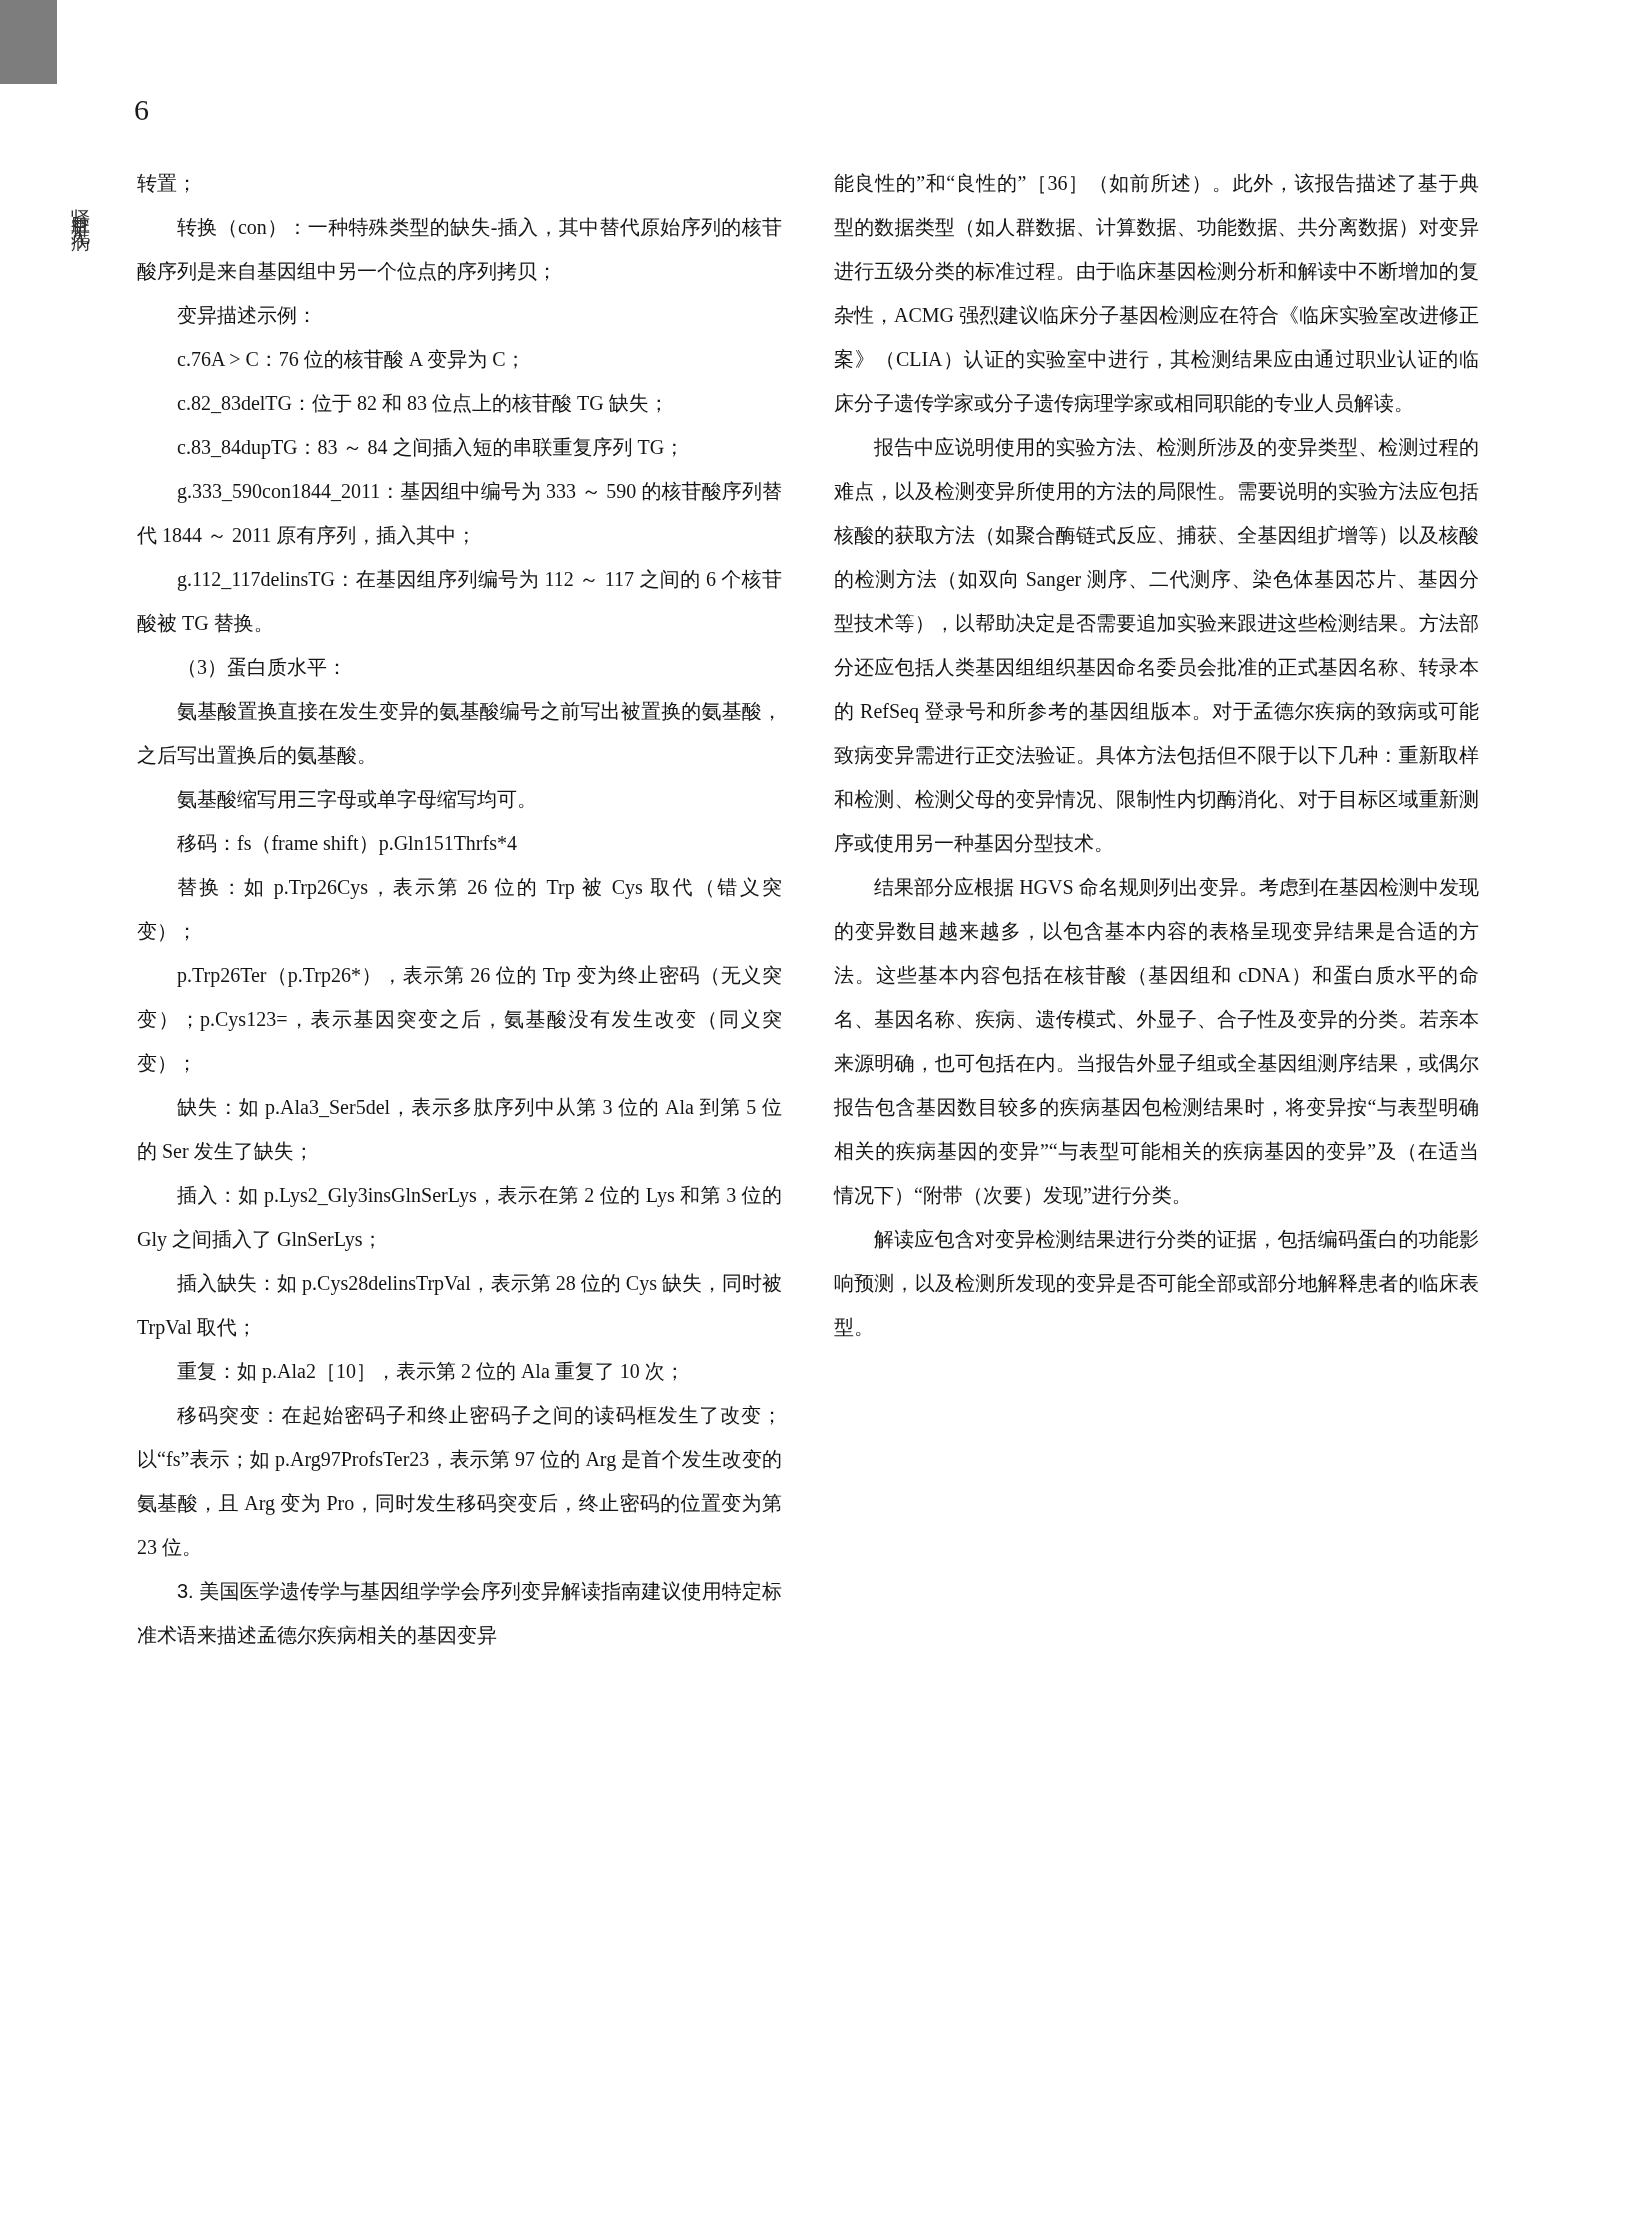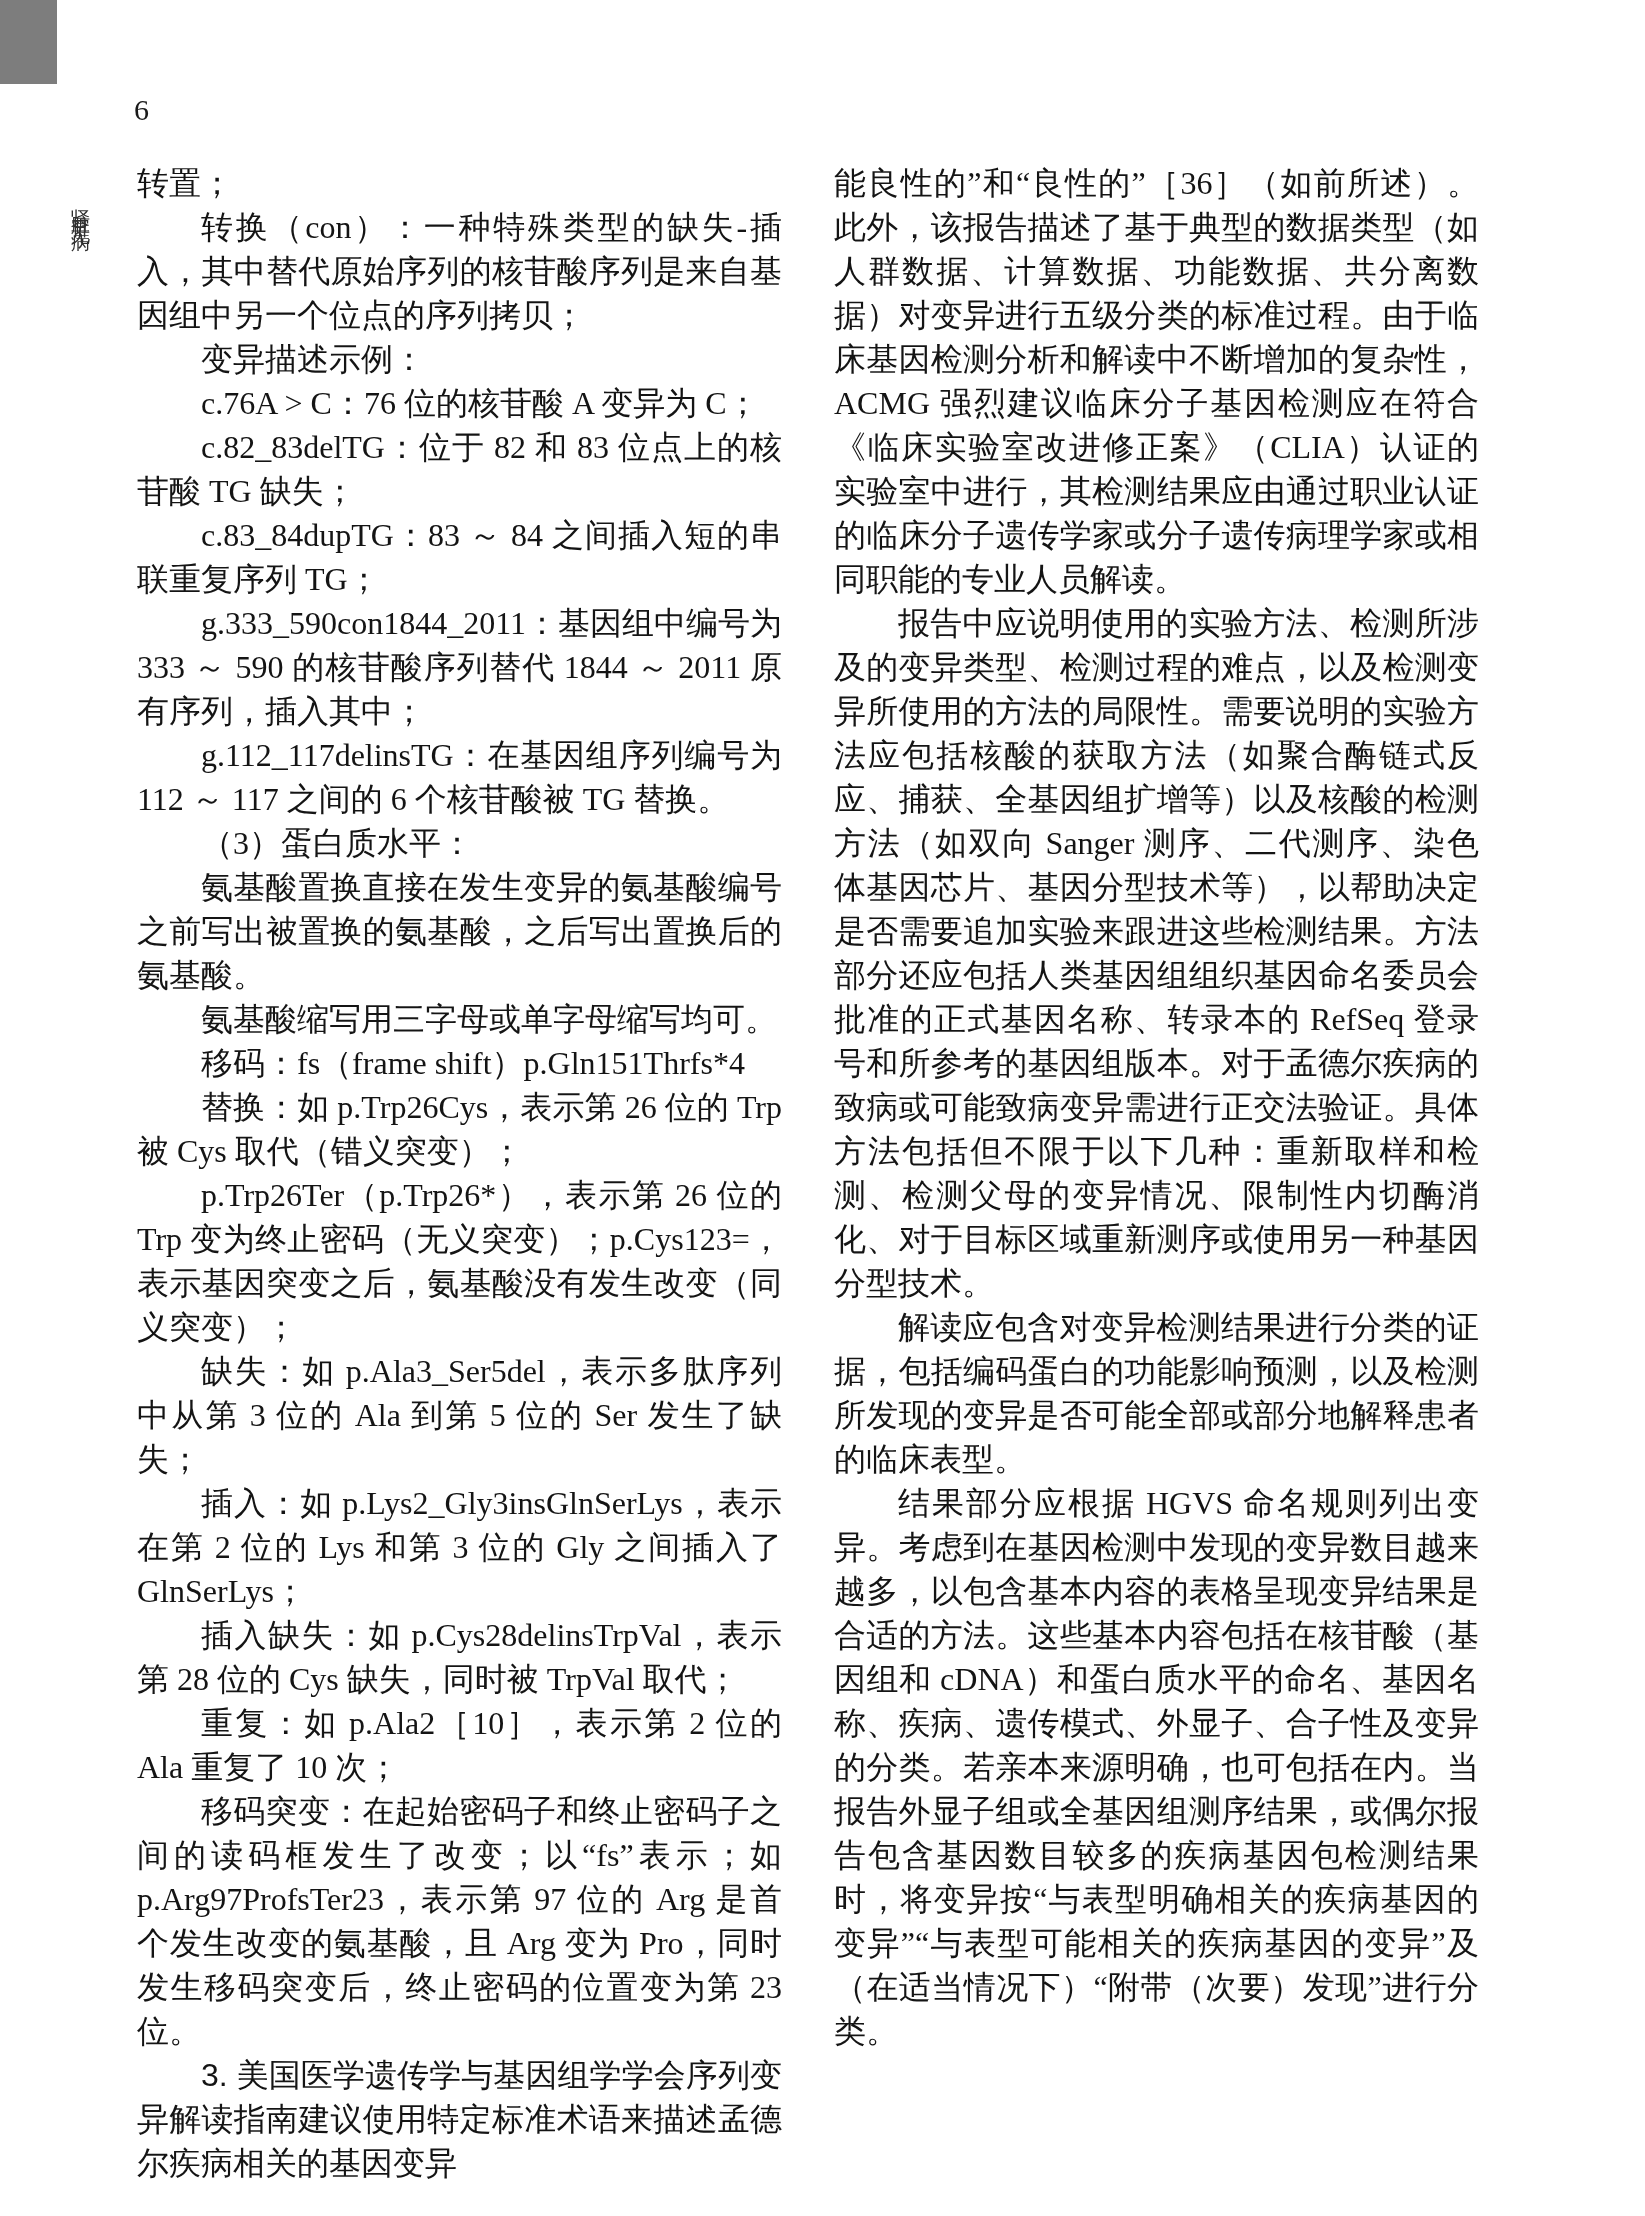--- a/index.html
+++ b/index.html
@@ -40,21 +40,21 @@
     position: absolute;
     left: 137px; top: 161px;
     display: flex;
     gap: 52px;
   }
   .col {
     width: 645px;
   }
   .para {
     margin: 0;
-    font-size: 32px;
+    font-size: 20px;
     line-height: 44px;
     text-align: justify;
     text-justify: inter-ideograph;
     text-indent: 2em;
     word-break: break-word;
   }
   .para--cont { text-indent: 0; }
   .para--lead,
   .para--h3 {
     font-family: "Liberation Sans", "DejaVu Sans", sans-serif;
@@ -115,18 +115,18 @@
       <p class="para para--h3">3. 美国医学遗传学与基因组学学会序列变异解读指南建议使用特定标准术语来描述孟德尔疾病相关的基因变异</p>
 
     </div>
   <div class="col">
 
       <p class="para para--cont">能良性的”和“良性的”［36］（如前所述）。此外，该报告描述了基于典型的数据类型（如人群数据、计算数据、功能数据、共分离数据）对变异进行五级分类的标准过程。由于临床基因检测分析和解读中不断增加的复杂性，ACMG 强烈建议临床分子基因检测应在符合《临床实验室改进修正案》（CLIA）认证的实验室中进行，其检测结果应由通过职业认证的临床分子遗传学家或分子遗传病理学家或相同职能的专业人员解读。</p>
 
 
       <p class="para para--body">报告中应说明使用的实验方法、检测所涉及的变异类型、检测过程的难点，以及检测变异所使用的方法的局限性。需要说明的实验方法应包括核酸的获取方法（如聚合酶链式反应、捕获、全基因组扩增等）以及核酸的检测方法（如双向 Sanger 测序、二代测序、染色体基因芯片、基因分型技术等），以帮助决定是否需要追加实验来跟进这些检测结果。方法部分还应包括人类基因组组织基因命名委员会批准的正式基因名称、转录本的 RefSeq 登录号和所参考的基因组版本。对于孟德尔疾病的致病或可能致病变异需进行正交法验证。具体方法包括但不限于以下几种：重新取样和检测、检测父母的变异情况、限制性内切酶消化、对于目标区域重新测序或使用另一种基因分型技术。</p>
 
+      <p class="para para--body">结果部分应根据 HGVS 命名规则列出变异。考虑到在基因检测中发现的变异数目越来越多，以包含基本内容的表格呈现变异结果是合适的方法。这些基本内容包括在核苷酸（基因组和 cDNA）和蛋白质水平的命名、基因名称、疾病、遗传模式、外显子、合子性及变异的分类。若亲本来源明确，也可包括在内。当报告外显子组或全基因组测序结果，或偶尔报告包含基因数目较多的疾病基因包检测结果时，将变异按“与表型明确相关的疾病基因的变异”“与表型可能相关的疾病基因的变异”及（在适当情况下）“附带（次要）发现”进行分类。</p>
+
       <p class="para para--body">解读应包含对变异检测结果进行分类的证据，包括编码蛋白的功能影响预测，以及检测所发现的变异是否可能全部或部分地解释患者的临床表型。</p>
-
-      <p class="para para--body">结果部分应根据 HGVS 命名规则列出变异。考虑到在基因检测中发现的变异数目越来越多，以包含基本内容的表格呈现变异结果是合适的方法。这些基本内容包括在核苷酸（基因组和 cDNA）和蛋白质水平的命名、基因名称、疾病、遗传模式、外显子、合子性及变异的分类。若亲本来源明确，也可包括在内。当报告外显子组或全基因组测序结果，或偶尔报告包含基因数目较多的疾病基因包检测结果时，将变异按“与表型明确相关的疾病基因的变异”“与表型可能相关的疾病基因的变异”及（在适当情况下）“附带（次要）发现”进行分类。</p>
     </div>
 </div>
 
 
 </body></html>

